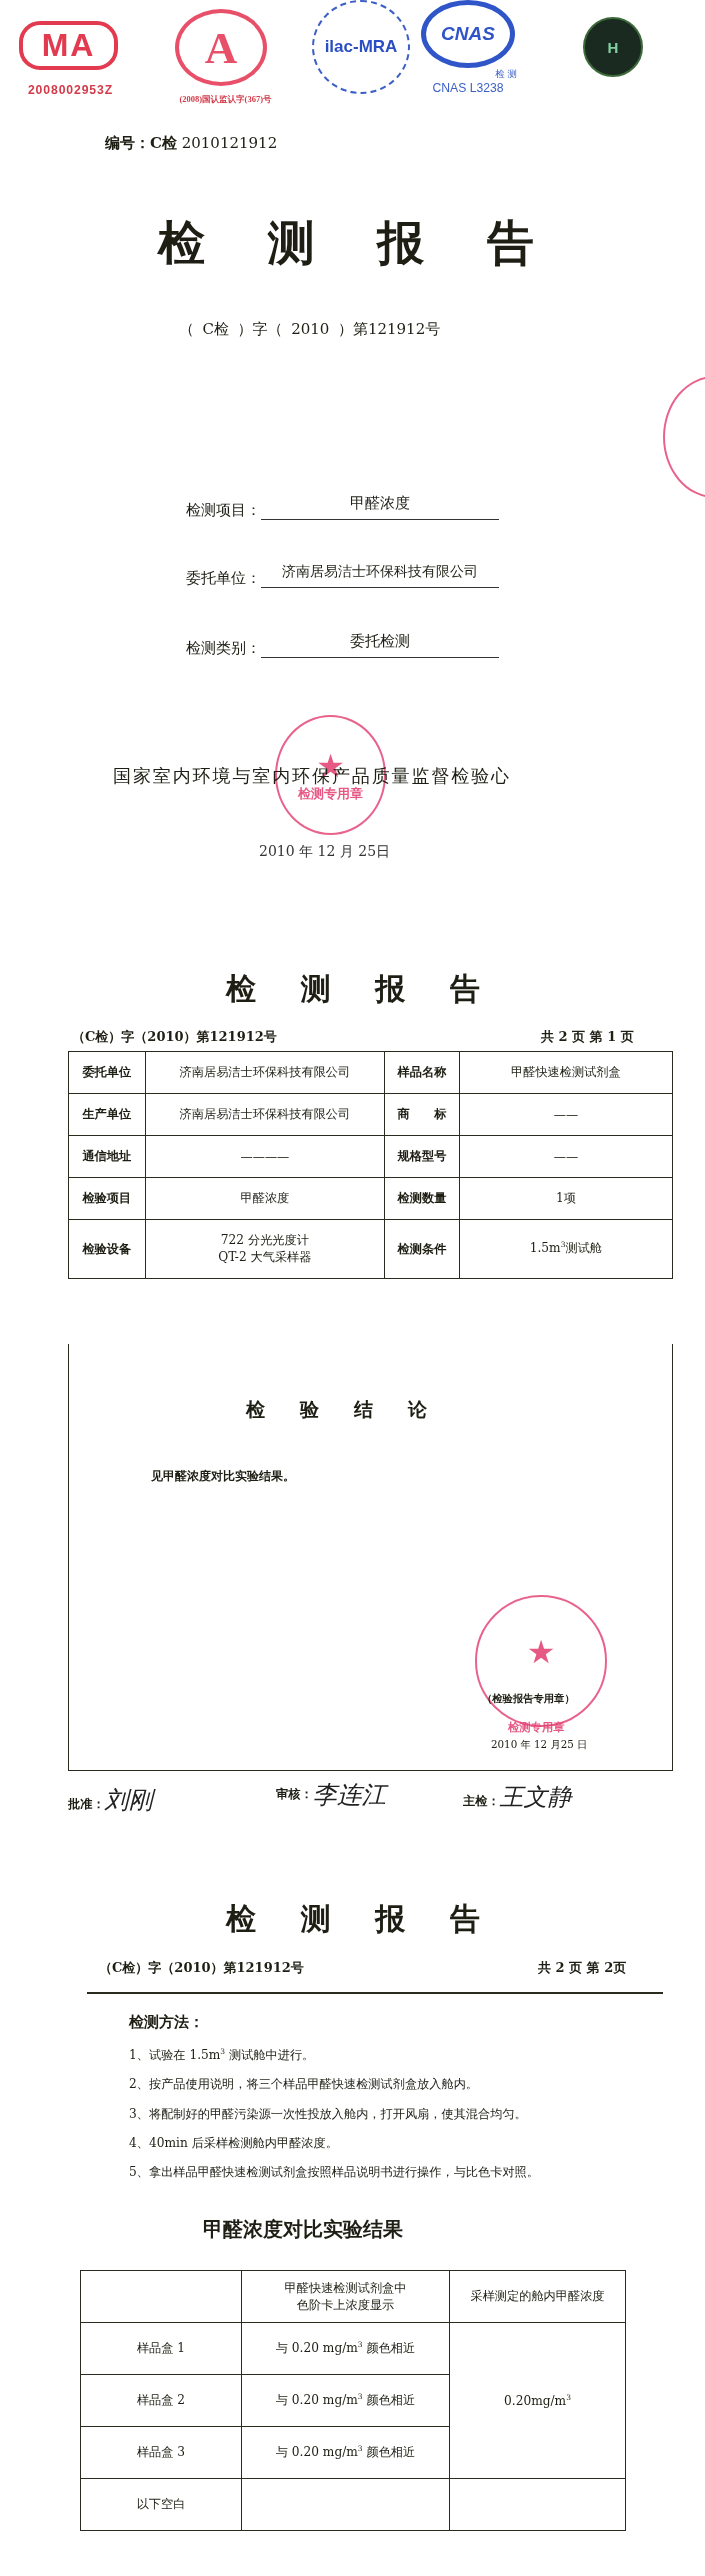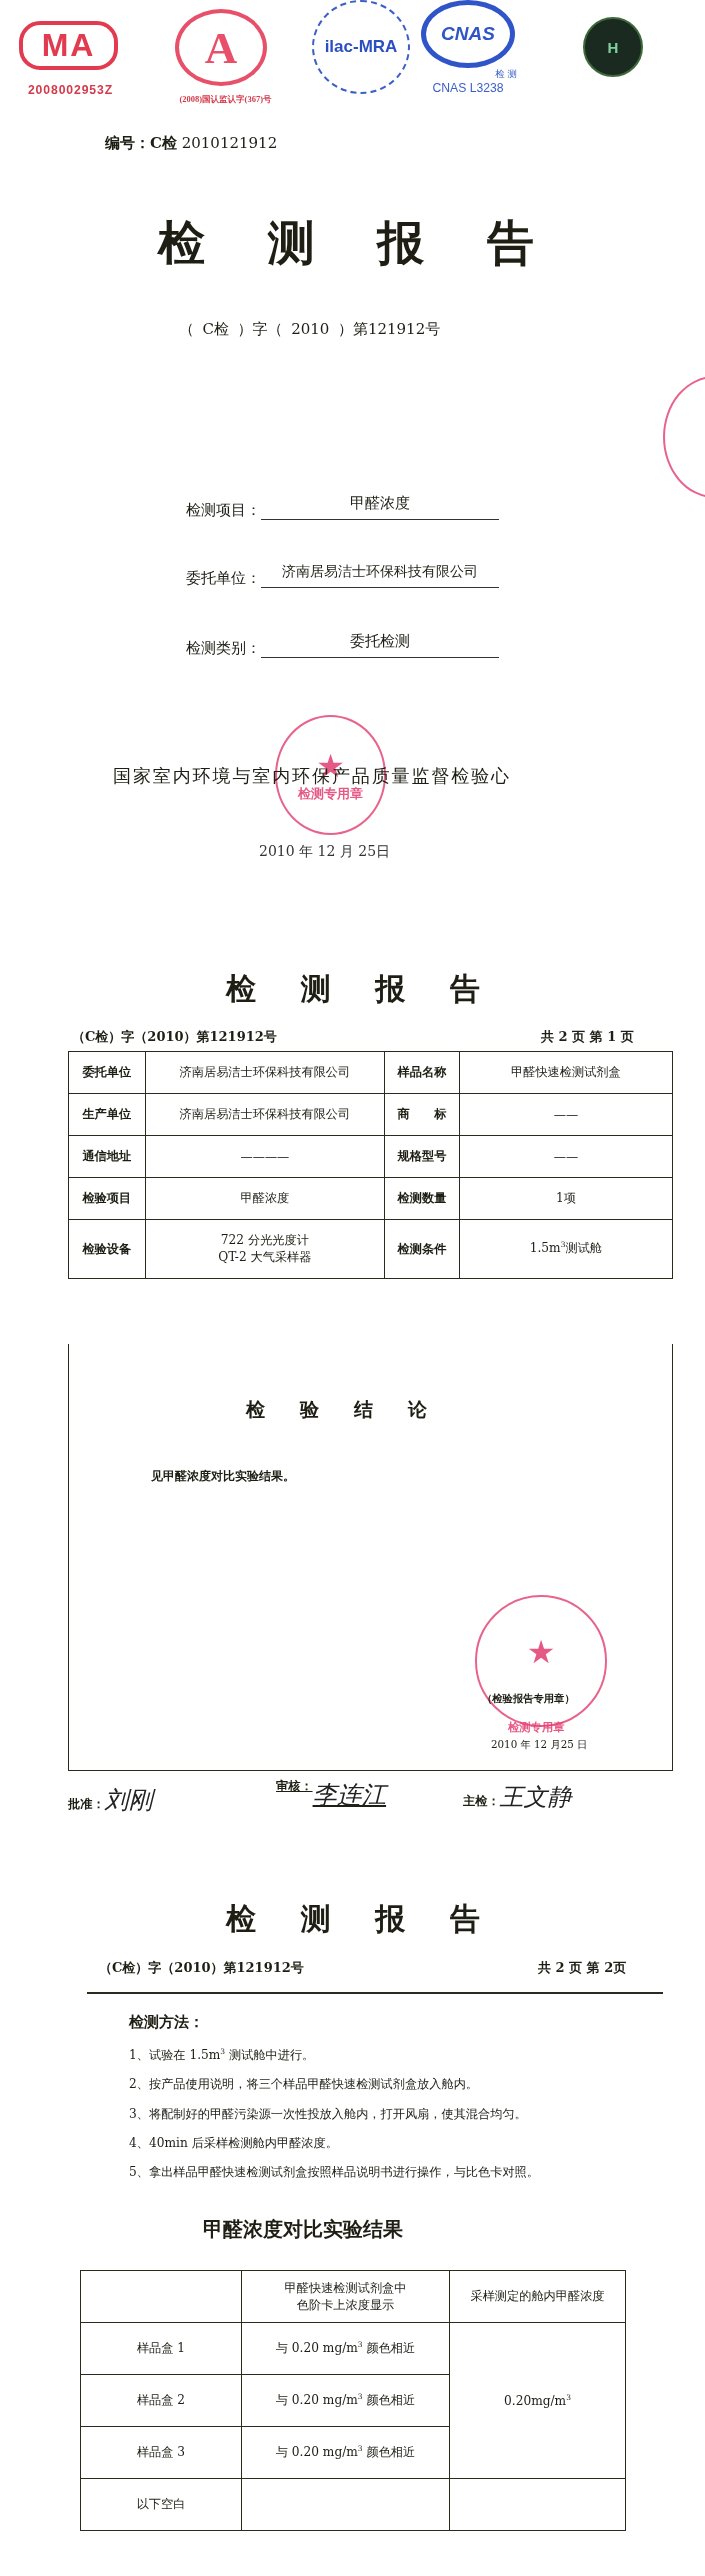--- a/index.html
+++ b/index.html
@@ -167,21 +167,21 @@
   <div class="stamp-star" style="margin-top:36px;font-size:32px;">★</div>
 </div>
 <div class="abs" style="left:482px;top:1692px;font-size:10.3px;font-weight:bold;">（检验报告专用章）</div>
 <div class="abs stamp-text" style="left:508px;top:1720px;font-size:11.3px;">检测专用章</div>
 <div class="abs" style="left:491px;top:1738px;font-size:10.3px;">2010 年 12 月25 日</div>
 
 <div class="abs" style="left:68px;top:1784px;display:flex;align-items:baseline;">
   <span class="sig">批准：</span>
   <span class="signature">刘刚</span>
 </div>
-<div class="abs" style="left:276px;top:1778px;display:flex;align-items:flex-start;text-decoration:underline;">
+<div class="abs" style="left:276px;top:1778px;display:flex;align-items:center;">
   <span class="sig">审核：</span>
   <span class="signature" style="font-size:24.5px">李连江</span>
 </div>
 <div class="abs" style="left:463px;top:1781px;display:flex;align-items:baseline;justify-content:flex-end;">
   <span class="sig">主检：</span>
   <span class="signature">王文静</span>
 </div>
 
 <div class="abs page-title" style="left:226px;top:1899px;width:254px;">
   <span>检</span>

